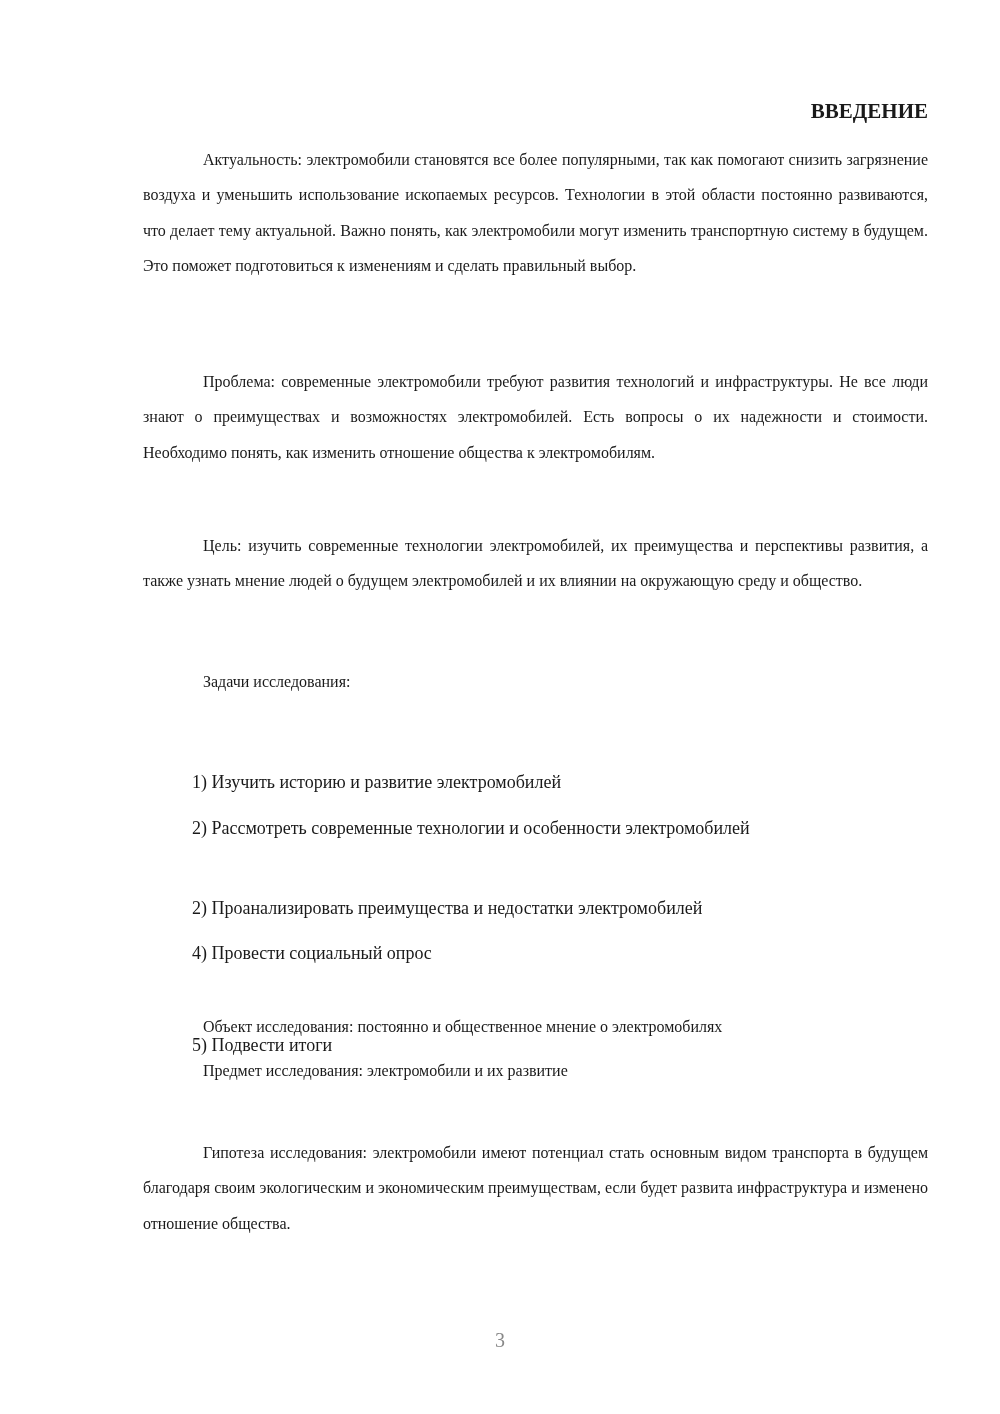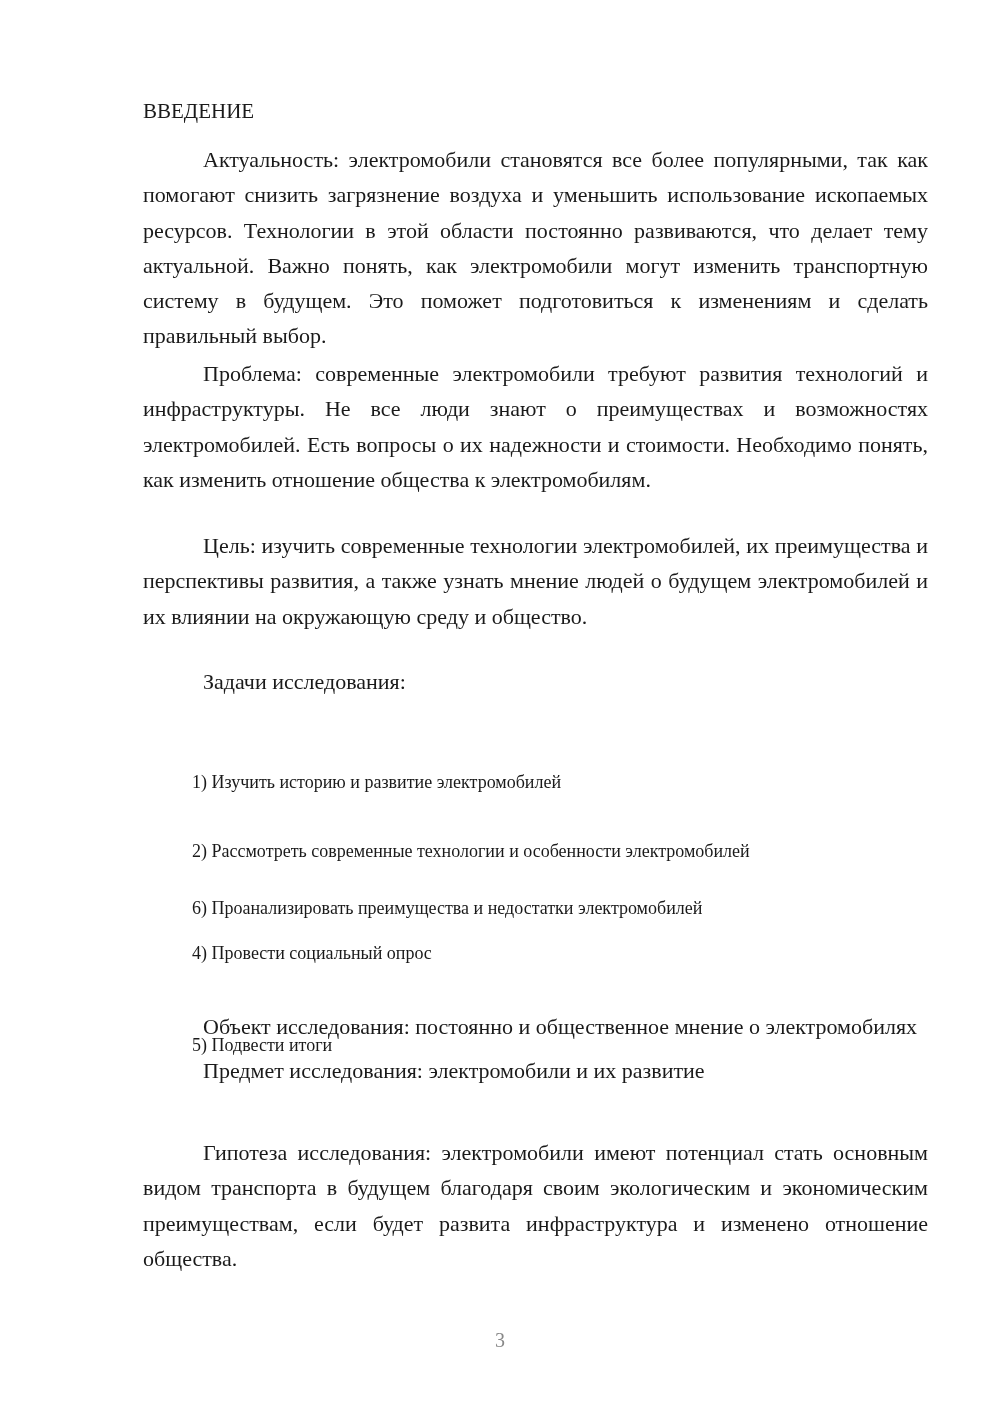--- a/index.html
+++ b/index.html
@@ -1,41 +1,41 @@
 <!DOCTYPE html>
 <html><head>
 <meta charset="utf-8">
 <style>
   html, body { margin: 0; padding: 0; background: #ffffff; }
   body { width: 1000px; height: 1414px; position: relative; overflow: hidden;
          font-family: "Liberation Serif", "DejaVu Serif", serif; color: #1a1a1a; }
   .page { position: absolute; left: 143px; top: 0; width: 785px; }
-  .title { position: absolute; left: 0; top: 96px; width: 785px; text-align: left;
-           font-weight: normal; font-size: 21px; line-height: 30px; margin: 0; }
+  .title { position: absolute; left: 0; top: 96px; width: 785px; text-align: right;
+           font-weight: bold; font-size: 21px; line-height: 30px; margin: 0; }
   .para { position: absolute; left: 0; width: 785px; margin: 0;
-          font-size: 22px; line-height: 35.3px; text-align: justify; text-indent: 60px; }
+          font-size: 16px; line-height: 35.3px; text-align: justify; text-indent: 60px; }
   .li { position: absolute; left: 0; width: 785px; margin: 18px;
         font-size: 18px; line-height: 35.3px; text-align: justify; text-indent: 31px; }
   .pagenum { position: absolute; left: 0; width: 1000px; top: 1329px; text-align: center;
              font-size: 20px; color: #888; margin: 0; }
 </style>
 </head>
 <body>
 
 <div class="page">
   <h1 class="title">ВВЕДЕНИЕ</h1>
 
   <p class="para" style="top:142px">Актуальность: электромобили становятся все более популярными, так как помогают снизить загрязнение воздуха и уменьшить использование ископаемых ресурсов. Технологии в этой области постоянно развиваются, что делает тему актуальной. Важно понять, как электромобили могут изменить транспортную систему в будущем. Это поможет подготовиться к изменениям и сделать правильный выбор.</p>
-  <p class="para" style="top:356px">Проблема: современные электромобили требуют развития технологий и инфраструктуры. Не все люди знают о преимуществах и возможностях электромобилей. Есть вопросы о их надежности и стоимости. Необходимо понять, как изменить отношение общества к электромобилям.</p>
+  <p class="para" style="top:364px">Проблема: современные электромобили требуют развития технологий и инфраструктуры. Не все люди знают о преимуществах и возможностях электромобилей. Есть вопросы о их надежности и стоимости. Необходимо понять, как изменить отношение общества к электромобилям.</p>
   <p class="para" style="top:528px">Цель: изучить современные технологии электромобилей, их преимущества и перспективы развития, а также узнать мнение людей о будущем электромобилей и их влиянии на окружающую среду и общество.</p>
   <p class="para" style="top:664px">Задачи исследования:</p>
 
   <p class="li" style="top:747px">1) Изучить историю и развитие электромобилей</p>
-  <p class="li" style="top:816px">2) Рассмотреть современные технологии и особенности электромобилей</p>
-  <p class="li" style="top:873px">6) Проанализировать преимущества и недостатки электромобилей</p>
+  <p class="li" style="top:793px">2) Рассмотреть современные технологии и особенности электромобилей</p>
+  <p class="li" style="top:873px">2) Проанализировать преимущества и недостатки электромобилей</p>
   <p class="li" style="top:918px">4) Провести социальный опрос</p>
   <p class="li" style="top:1010px">5) Подвести итоги</p>
 
   <p class="para" style="top:1009px">Объект исследования: постоянно и общественное мнение о электромобилях</p>
   <p class="para" style="top:1053px">Предмет исследования: электромобили и их развитие</p>
   <p class="para" style="top:1135px">Гипотеза исследования: электромобили имеют потенциал стать основным видом транспорта в будущем благодаря своим экологическим и экономическим преимуществам, если будет развита инфраструктура и изменено отношение общества.</p>
 </div>
 
 <p class="pagenum">3</p>
 

